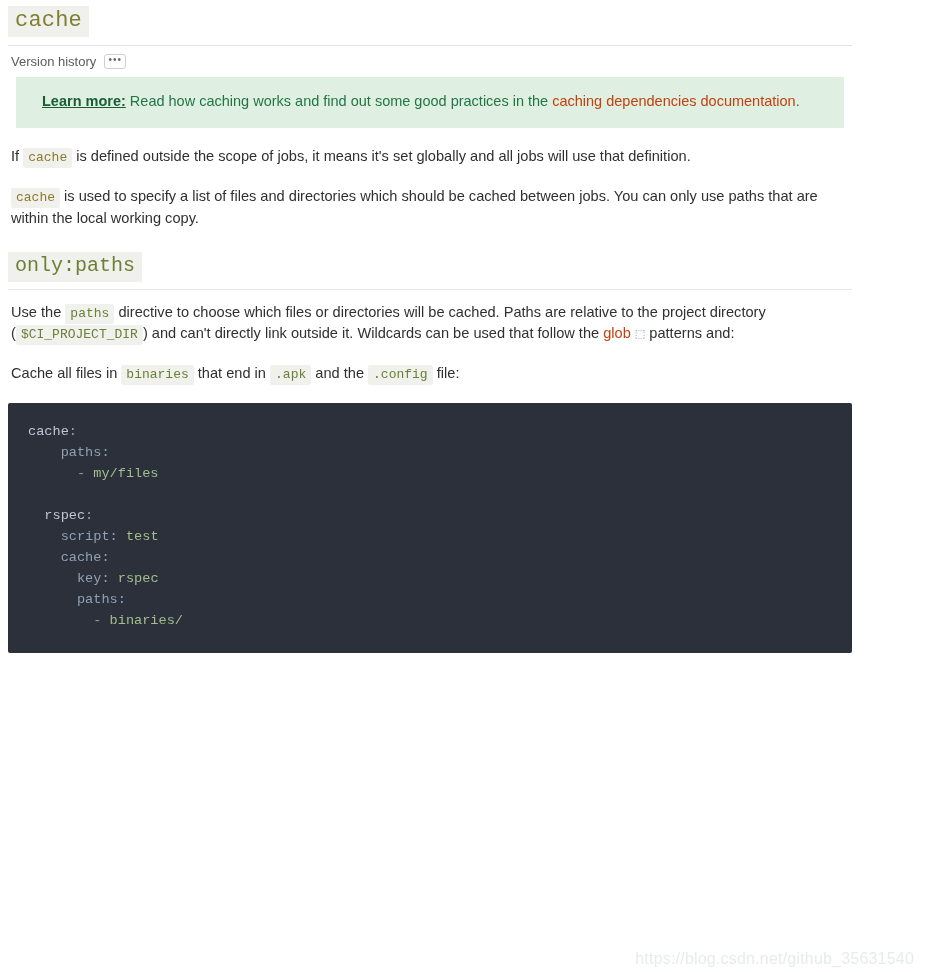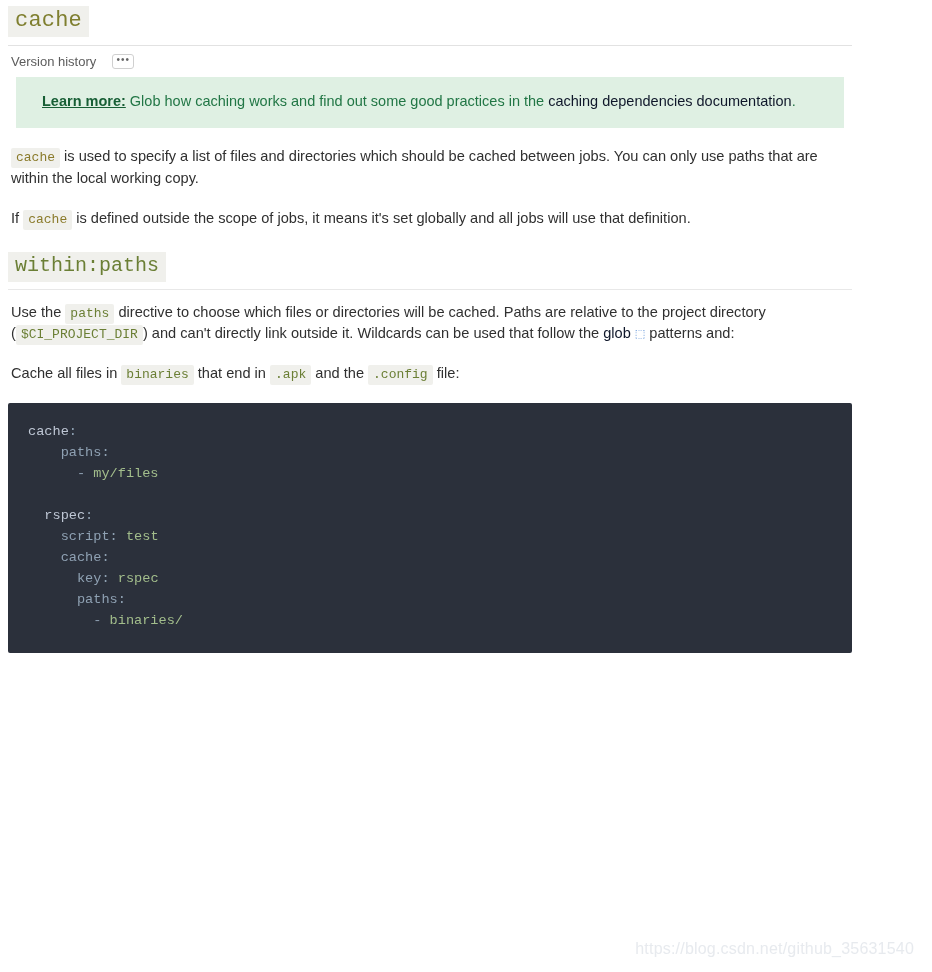--- a/index.html
+++ b/index.html
@@ -55,21 +55,21 @@
   .section-rule {
     border: 0;
     border-top: 1px solid #e8e8e8;
     margin: 7px 0 0 0;
   }
 
   
   .version-row {
     display: flex;
     align-items: center;
-    gap: 16px;
+    gap: 8px;
     margin: 8px 0 0 3px;
     font-size: 13px;
     color: #5c5c5c;
   }
   .dots-button {
     display: inline-flex;
     align-items: center;
     justify-content: center;
     width: 22px;
     height: 15px;
@@ -114,21 +114,21 @@
     font-family: "Liberation Mono", monospace;
     font-size: 13px;
     background: #f0f0ec;
     color: #8a7a2a;
     padding: 2px 5px 3px 5px;
     border-radius: 2px;
     white-space: nowrap;
   }
   code.inline.grn { color: #6b7f35; }
   a.ext {
-    color: #0f172a;
+    color: #c2410c;
     text-decoration: none;
     text-align: right;
   }
   .ext-glyph {
     font-family: "DejaVu Sans", sans-serif;
     font-size: 11px;
     color: #5a8fd6;
     vertical-align: 1px;
   }
 
@@ -169,21 +169,21 @@
   }
   pre.codeblock .k { color: #bfc7d5; }
   pre.codeblock .c { color: #8fa1b3; }
   pre.codeblock .v { color: #a3be8c; }
   pre.codeblock .d { color: #a3be8c; }
 
   
   .watermark {
     position: absolute;
     right: 18px;
-    bottom: 14px;
+    bottom: 4px;
     font-family: "Liberation Sans", sans-serif;
     font-size: 16px;
     color: rgba(226,229,234,0.82);
     letter-spacing: 0.2px;
     pointer-events: none;
     white-space: nowrap;
   }
 </style>
 </head>
 <body>
@@ -192,30 +192,30 @@
 
   <h1 class="doc-title">cache</h1>
   <hr class="title-rule">
 
   <div class="version-row">
     <span>Version history</span>
     <span class="dots-button">•••</span>
   </div>
 
   <div class="alert-note">
-    <b>Learn more:</b><span> Glob how caching works and find out some good practices in the </span><a class="ext" href="#">caching dependencies documentation</a><span>.</span>
+    <b>Learn more:</b><span> Read how caching works and find out some good practices in the </span><a class="ext" href="#">caching dependencies documentation</a><span>.</span>
   </div>
 
+  <p class="para"><span>If </span><code class="inline">cache</code><span> is defined outside the scope of jobs, it means it's set globally and all jobs will use that definition.</span></p>
+
   <p class="para"><code class="inline">cache</code><span> is used to specify a list of files and directories which should be cached between jobs. You can only use paths that are within the local working copy.</span></p>
 
-  <p class="para"><span>If </span><code class="inline">cache</code><span> is defined outside the scope of jobs, it means it's set globally and all jobs will use that definition.</span></p>
-
   <div style="height:22px"></div>
 
-  <h2 class="section-title">within:paths</h2>
+  <h2 class="section-title">only:paths</h2>
   <hr class="section-rule">
 
   <p class="para tight"><span>Use the </span><code class="inline grn">paths</code><span> directive to choose which files or directories will be cached. Paths are relative to the project directory (</span><code class="inline grn">$CI_PROJECT_DIR</code><span>) and can't directly link outside it. Wildcards can be used that follow the </span><a class="ext" href="#">glob</a> <span class="ext-glyph">⬚</span><span> patterns and:</span></p>
 
   <ul class="bullets">
   </ul>
 
   <p class="para"><span>Cache all files in </span><code class="inline grn">binaries</code><span> that end in </span><code class="inline grn">.apk</code><span> and the </span><code class="inline grn">.config</code><span> file:</span></p>
 
 

